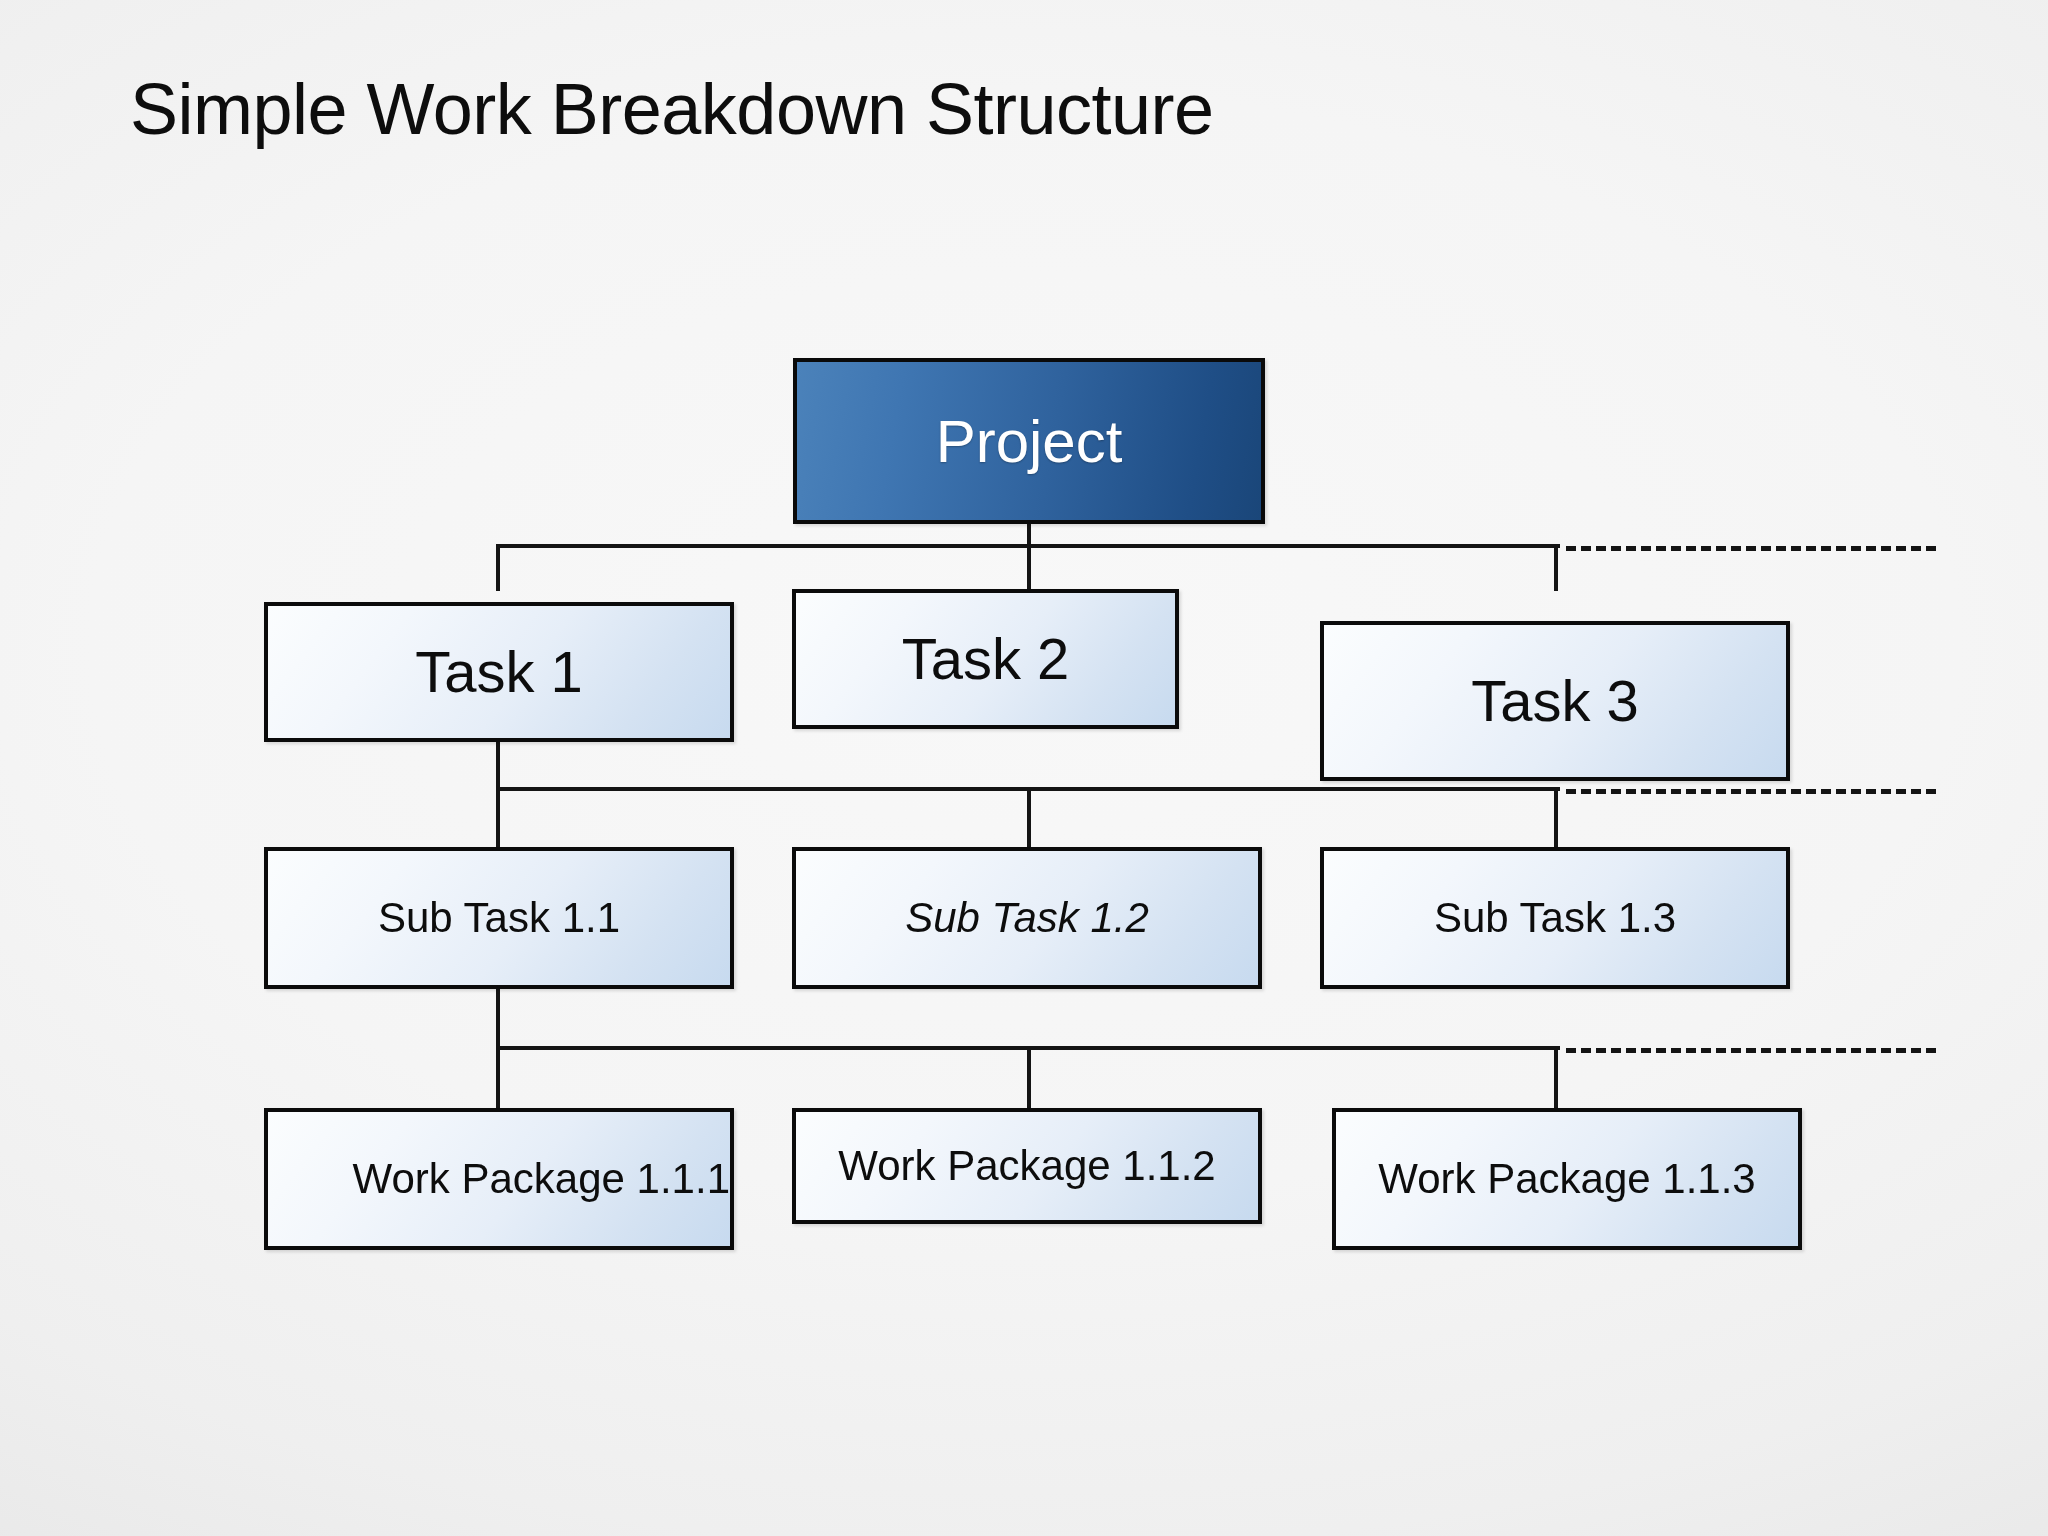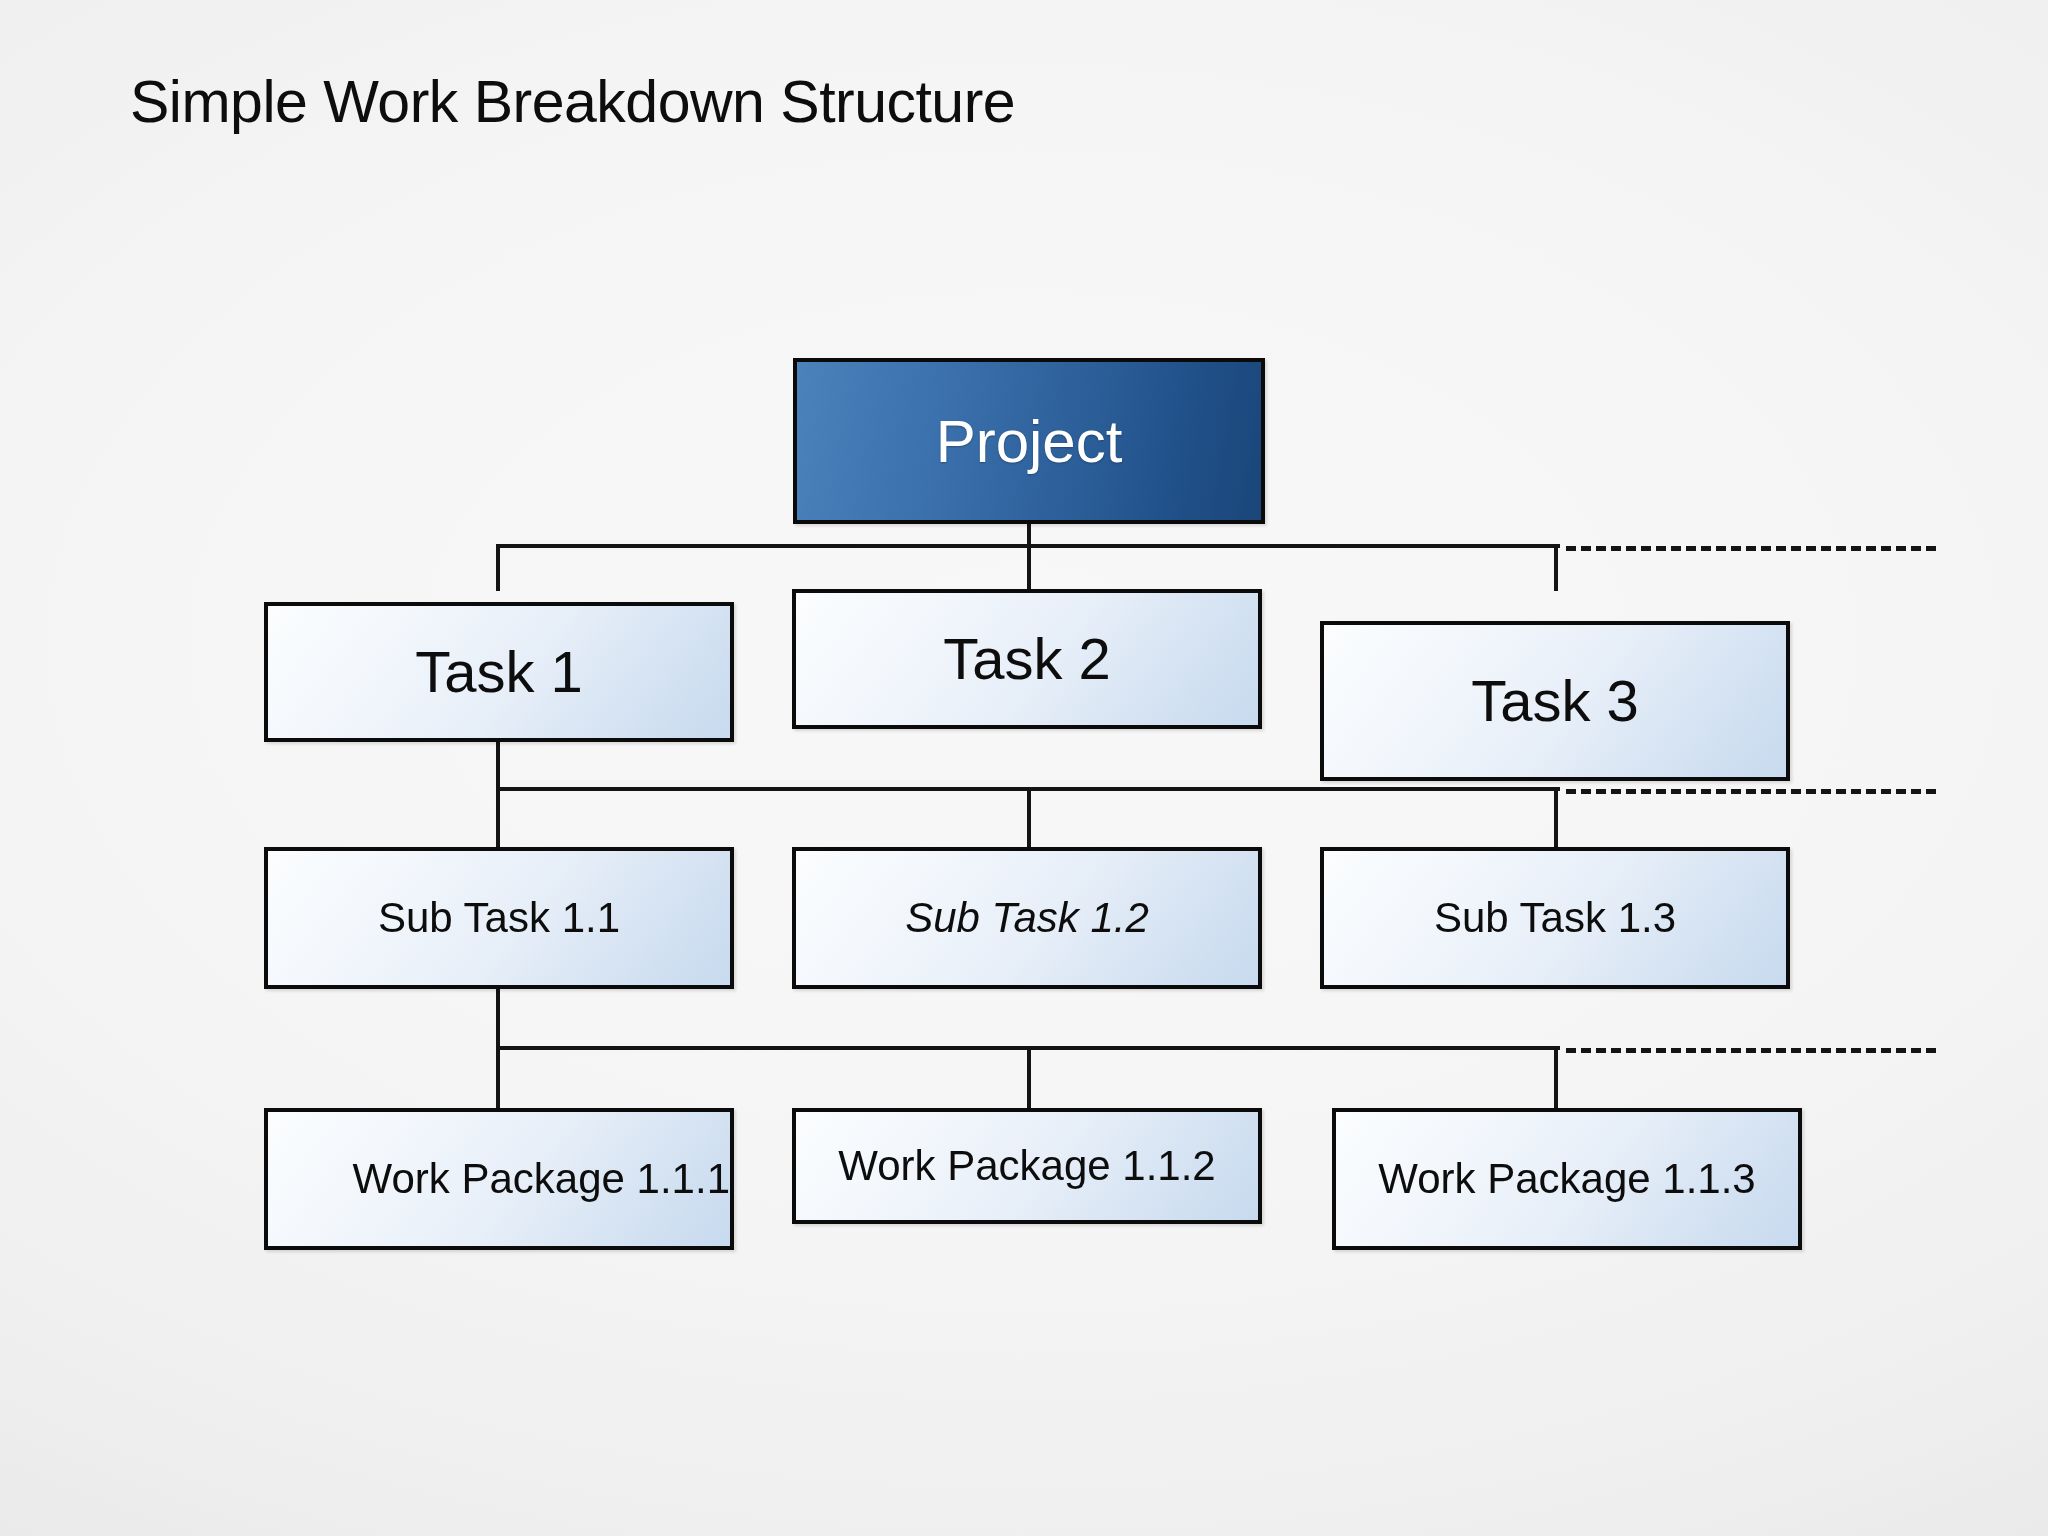--- a/index.html
+++ b/index.html
@@ -26,21 +26,21 @@
         #dcdcdc 100%);
     overflow: hidden;
   }
 
   
   #title {
     position: absolute;
     left: 130px;
     top: 68px;
     font-family: "Liberation Sans", sans-serif;
-    font-size: 59px;
+    font-size: 72px;
     font-weight: 400;
     letter-spacing: -0.5px;
     color: #0d0d0d;
     white-space: nowrap;
   }
 
   
   .node {
     position: absolute;
     box-sizing: border-box;
@@ -130,21 +130,21 @@
   <div class="conn-dashed" style="left:1566px; top:546px; width:370px;"></div>
 
   <div class="conn v" style="left:496px; top:544px; height:47px;"></div>
   <div class="conn v" style="left:1027px; top:544px; height:47px;"></div>
   <div class="conn v" style="left:1554px; top:544px; height:47px;"></div>
 
   <div class="node level1" style="left:264px; top:602px; width:470px; height:140px;">
     <span class="node-label">Task 1</span>
   </div>
 
-  <div class="node level1" style="left:792px; top:589px; width:470px; height:140px;">
+  <div class="node level1" style="left:792px; top:589px; width:387px; height:140px;">
     <span class="node-label">Task 2</span>
   </div>
 
   <div class="node level1" style="left:1320px; top:589px; width:470px; height:160px;margin-top:32px;">
     <span class="node-label">Task 3</span>
   </div>
 
   <div class="conn v" style="left:496px; top:729px; height:62px;"></div>
   <div class="conn h" style="left:498px; top:787px; width:1062px;"></div>
   <div class="conn-dashed" style="left:1566px; top:789px; width:370px;"></div>

